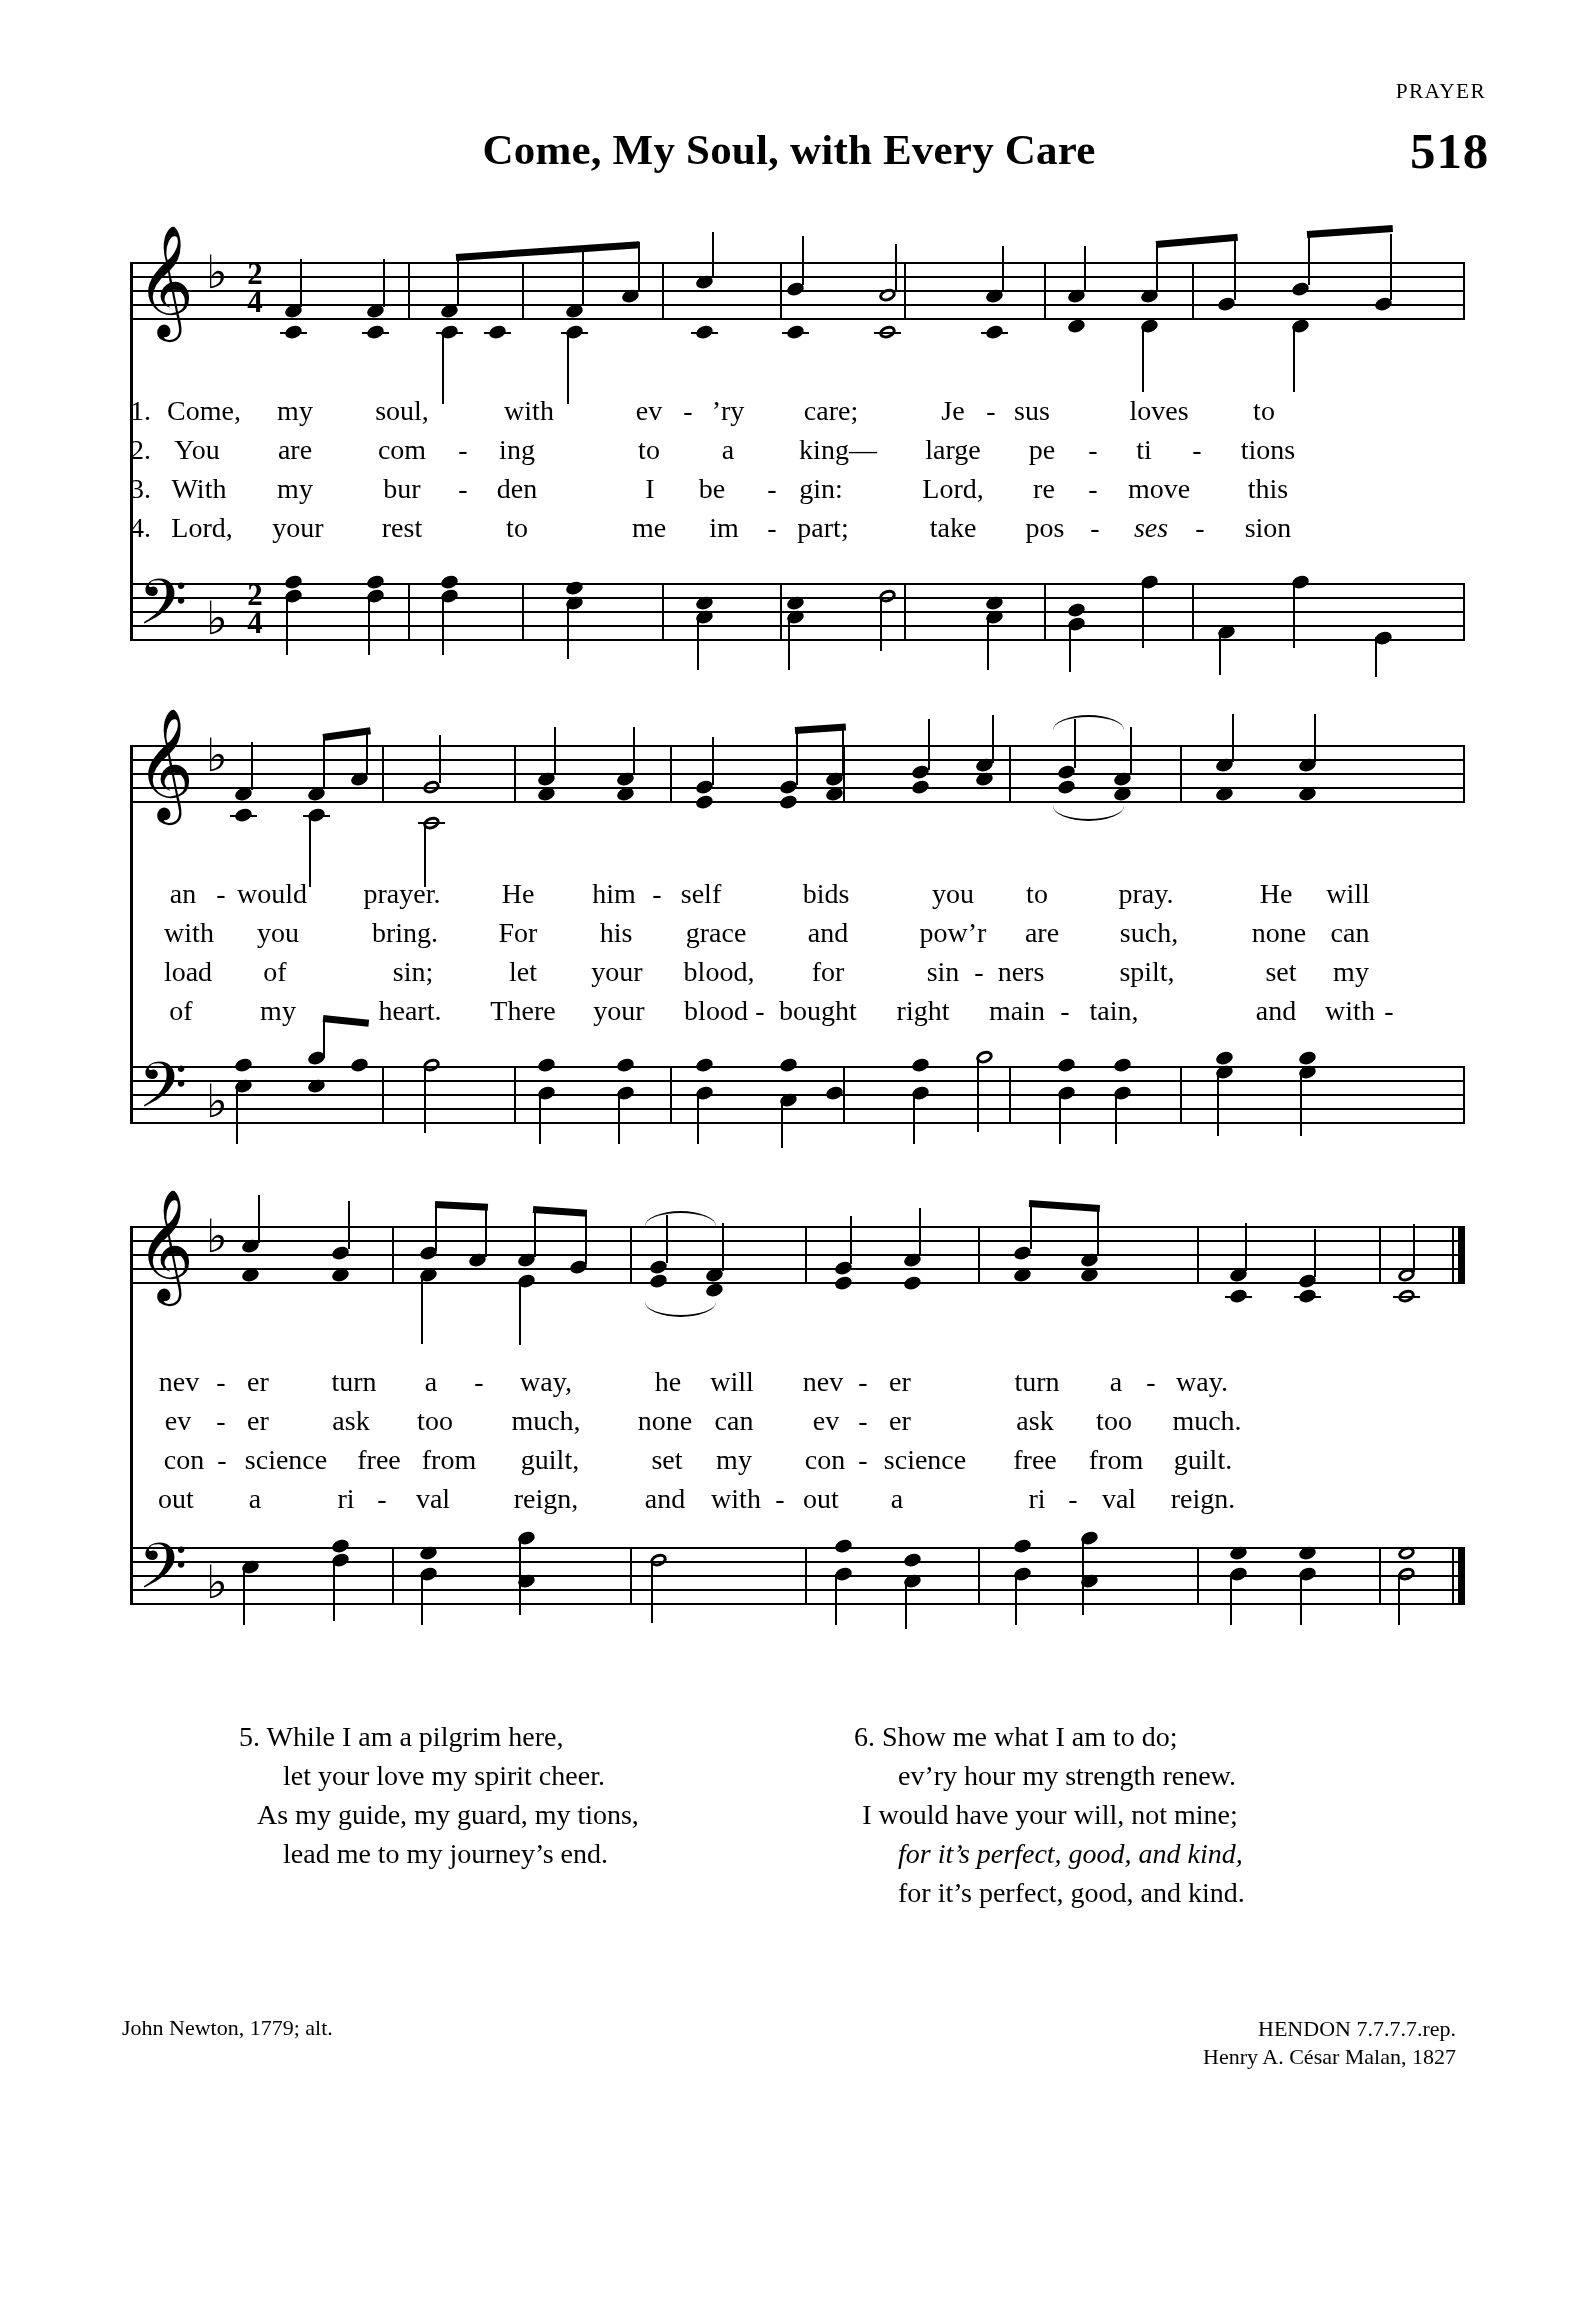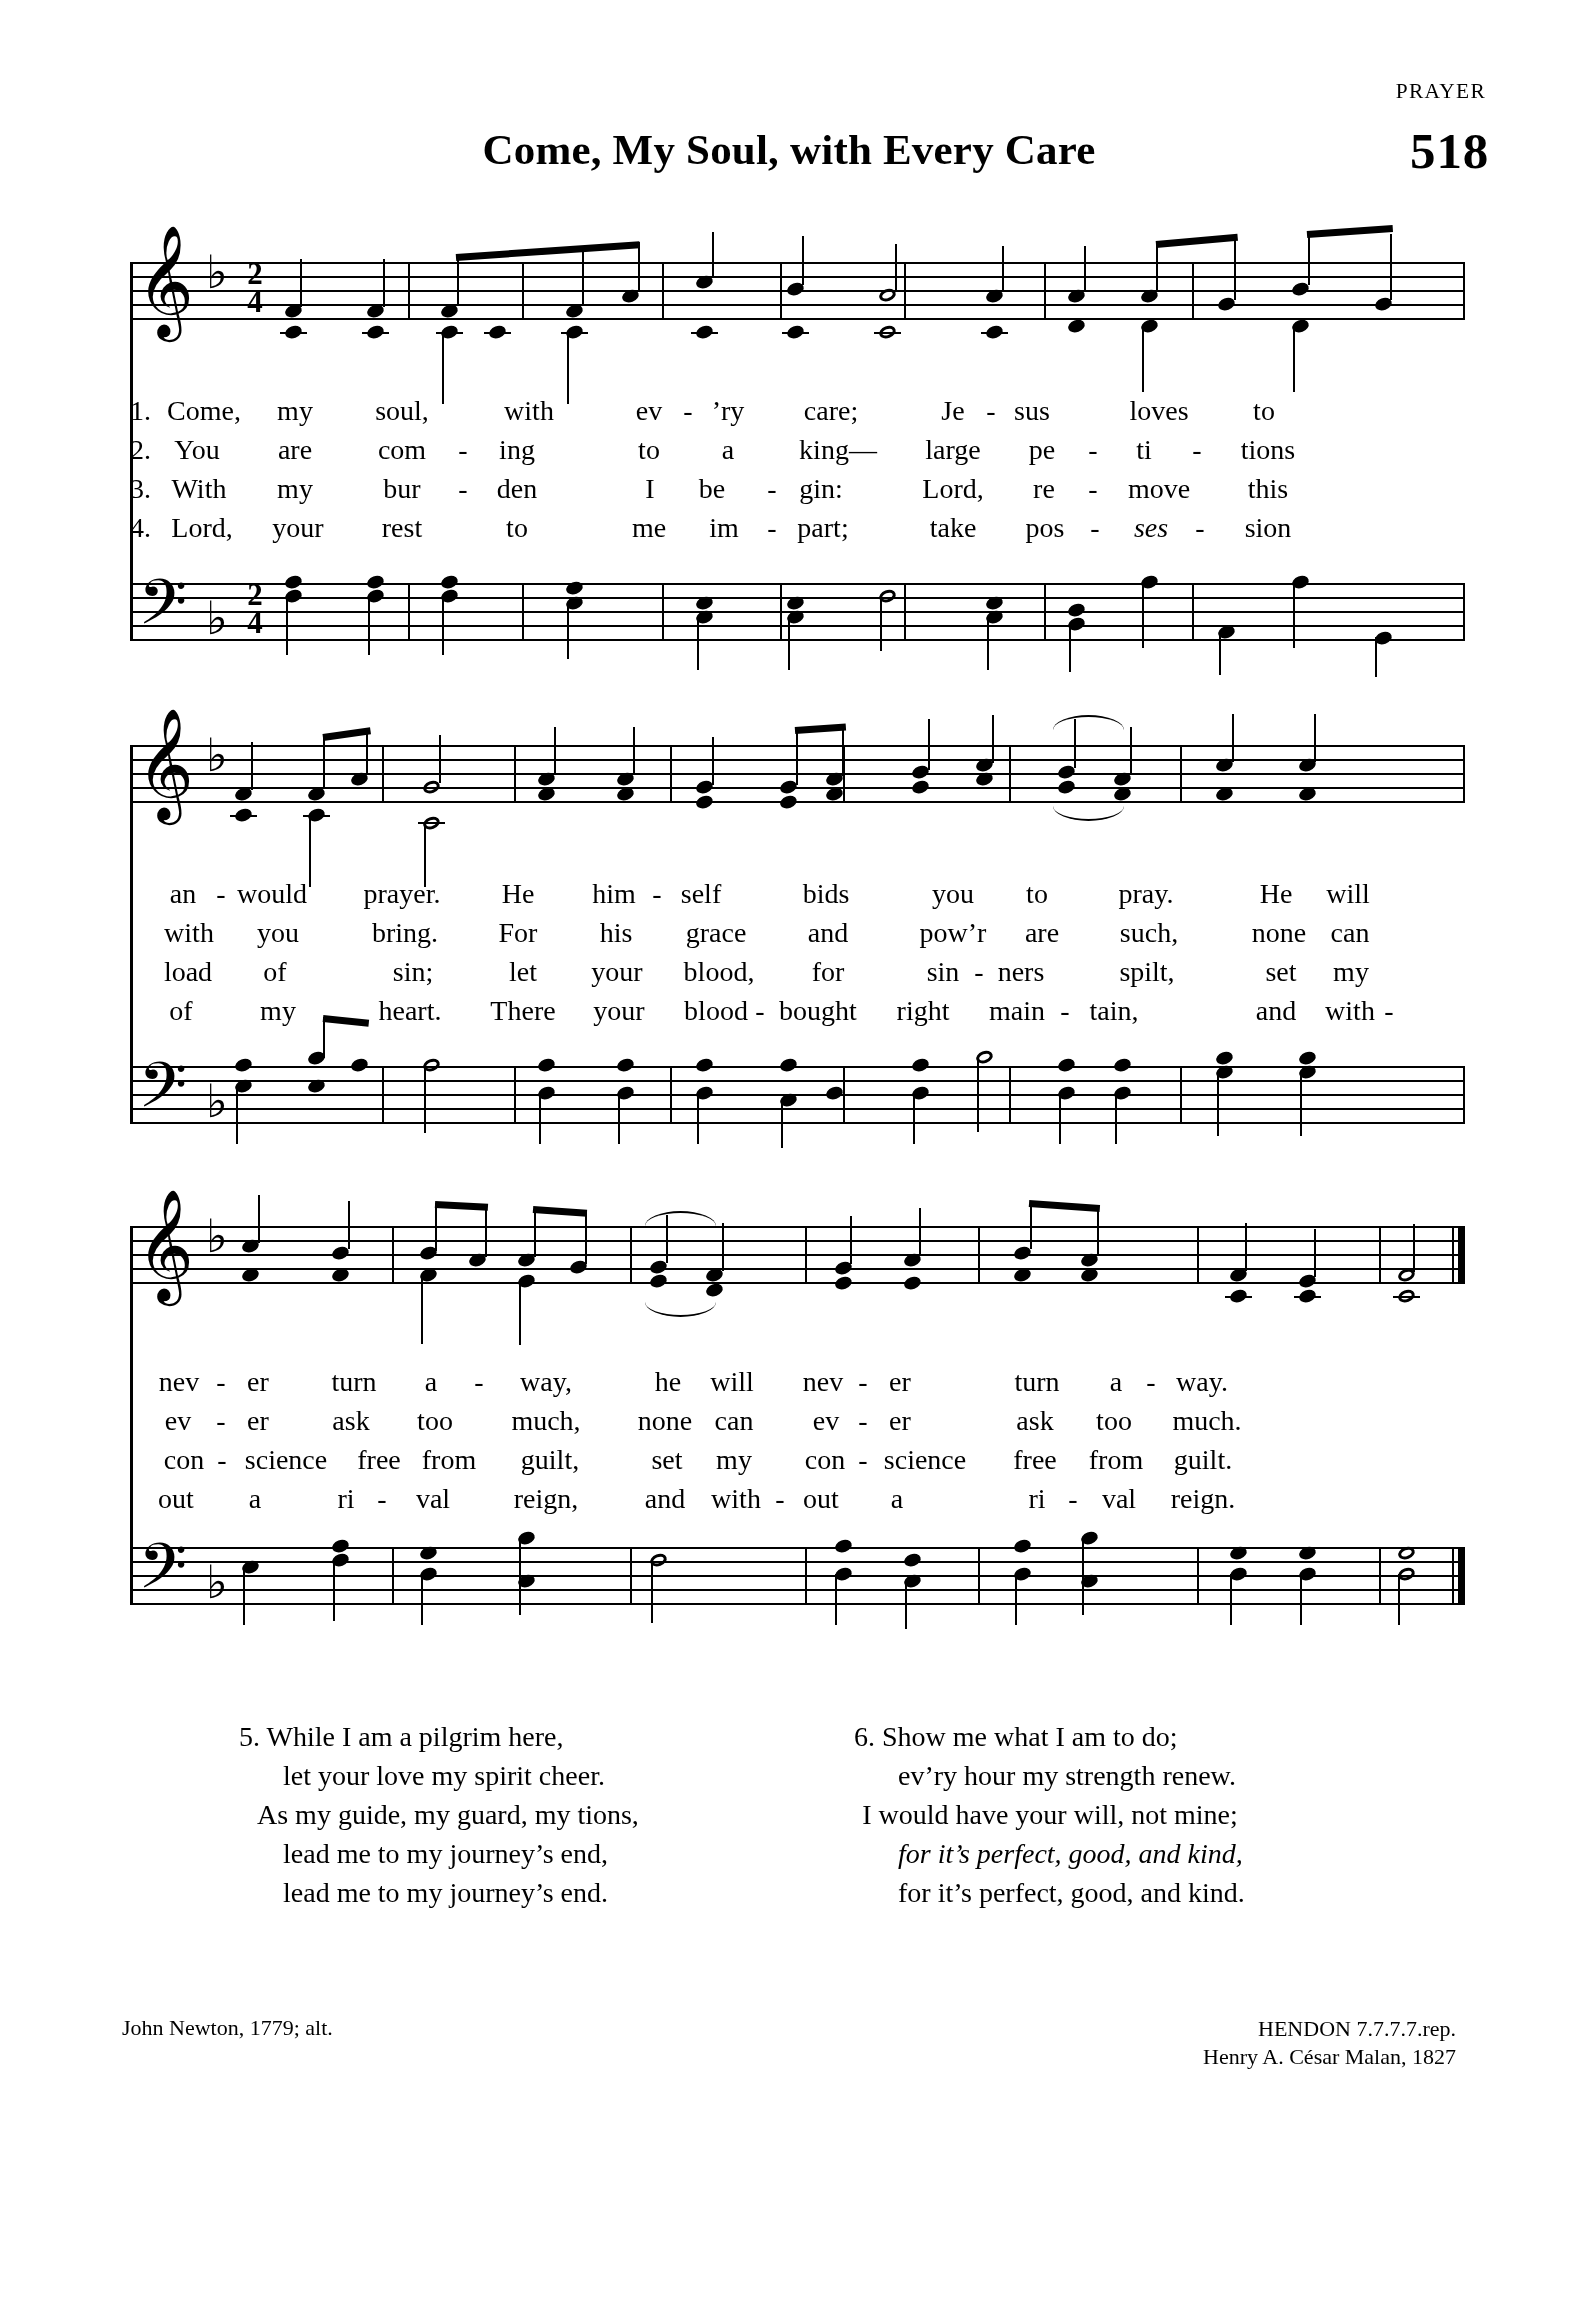--- a/index.html
+++ b/index.html
@@ -901,23 +901,20 @@
         <span>5.</span>
         <span>While I am a pilgrim here,</span>
       </div>
       <div class="sline" style="padding-left:44px;">
         <span>let your love my spirit cheer.</span>
       </div>
       <div class="sline" style="padding-left:18px;">
         <span>As my guide, my guard, my tions,</span>
       </div>
       <div class="sline" style="padding-left:44px;">
-        <span>lead me to my journey’s end,</span>
-      </div>
-      <div class="sline" style="padding-left:44px;">
         <span>lead me to my journey’s end.</span>
       </div>
     </div>
 
     <div class="stanza" style="left:854px;top:0;">
       <div class="sline">
         <span>6.</span>
         <span>Show me what I am to do;</span>
       </div>
       <div class="sline" style="padding-left:44px;">

